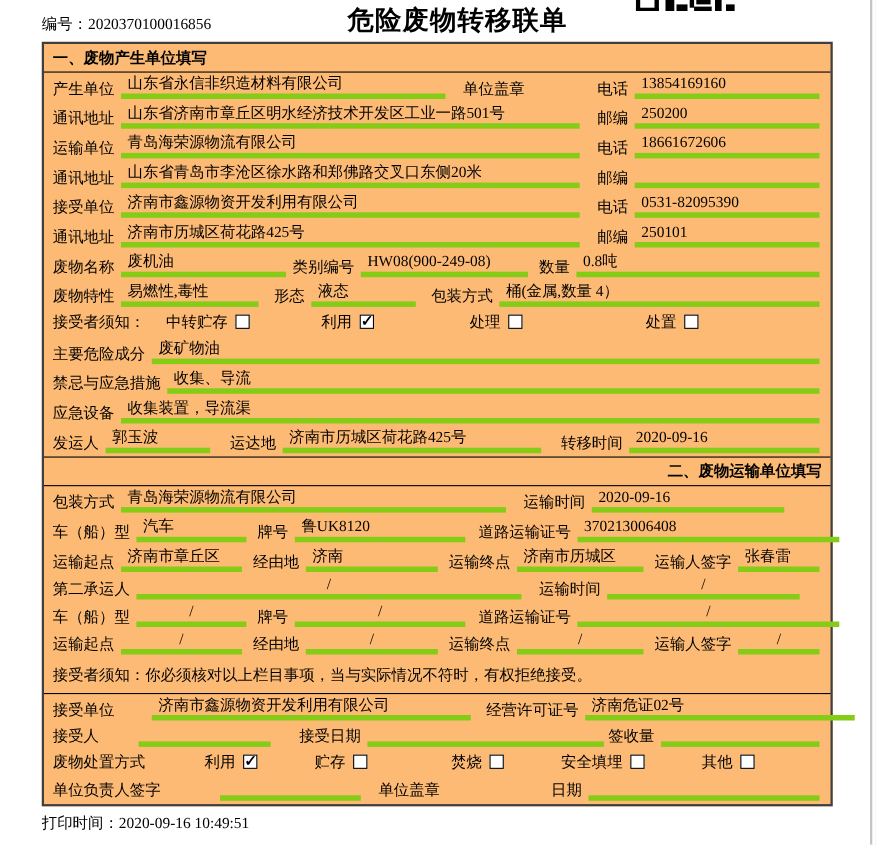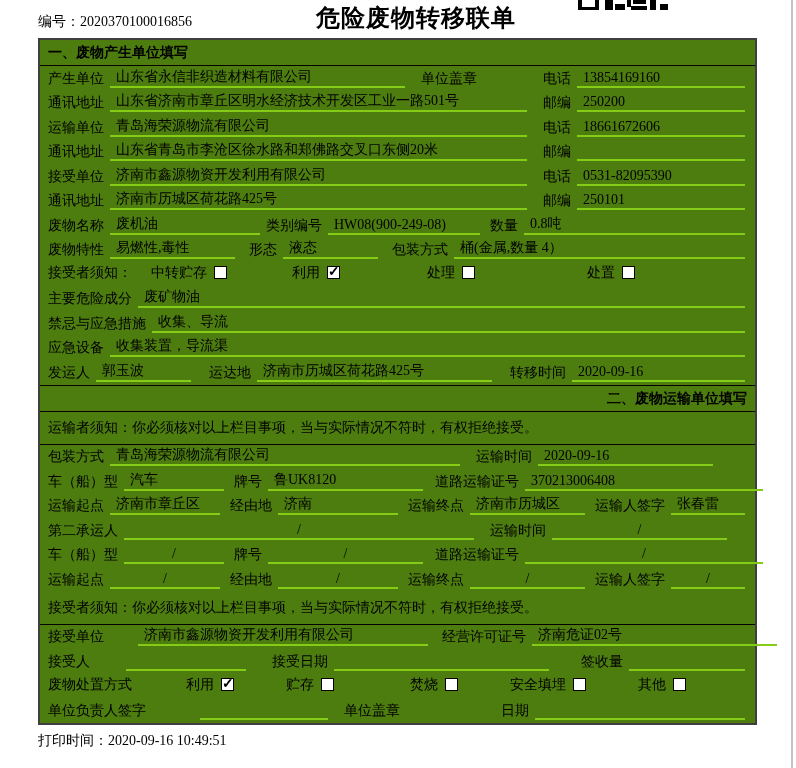--- a/index.html
+++ b/index.html
@@ -14,34 +14,34 @@
   .header { position:relative; height:38px; }
   .doc-no { position:absolute; left:38px; top:13px; font-size:14px; white-space:nowrap; }
   .doc-title {
     position:absolute; left:0; right:0; top:2px; text-align:center;
     font-size:24px; font-weight:bold; letter-spacing:1px;
     font-family:"Liberation Sans","DejaVu Sans",sans-serif;
     padding-left:36px;
   }
   .qr-frag { position:absolute; left:578px; top:0; width:90px; height:10px; }
 
-  .form { margin-left:38px; width:719px; border:2px solid #3f3f3f; background:#4d7c0f; }
+  .form { margin-left:38px; width:719px; border:2px solid #3f3f3f; background:#fdba74; }
   .sec-head {
     font-family:"Liberation Sans","DejaVu Sans",sans-serif;
     font-weight:bold; font-size:14px;
     padding:4px 8px 3px; border-bottom:1px solid #000;
     min-height:25px;
   }
   .sec-head.bt { border-top:1px solid #000;text-align:right; }
 
   .row { display:flex; align-items:flex-end; min-height:24.5px; padding:1px 10px 3px 8px; }
   .row.notice { border-bottom:1px solid #000; align-items:center; padding:7px 8px; min-height:33px; }
   .lab { white-space:nowrap; margin-right:6px; flex:0 0 auto; }
   .val {
-    border-bottom:2px solid #84cc16; padding:0 6px; min-height:18px;
+    border-bottom:5px solid #84cc16; padding:0 6px; min-height:18px;
     white-space:nowrap; overflow:hidden; flex:0 0 auto;
   }
   .val.c { text-align:center; }
   .fill { flex:1 1 auto; }
 
   .opt { white-space:nowrap; flex:0 0 auto; }
   .cb {
     display:inline-block; width:13px; height:13px; border:1px solid #000;
     margin-left:7px; vertical-align:-2px; position:relative; background:#fff;
   }
@@ -168,23 +168,20 @@
     <span class="lab">发运人</span>
     <span class="val" style="width:95px">郭玉波</span>
     <span class="lab" style="margin-left:18px">运达地</span>
     <span class="val" style="width:235px">济南市历城区荷花路425号</span>
     <span class="lab" style="margin-left:18px">转移时间</span>
     <span class="val fill">2020-09-16</span>
   </div>
 
   <div class="sec-head bt">二、废物运输单位填写</div>
 
-  <div class="row notice">
-    <span>运输者须知：你必须核对以上栏目事项，当与实际情况不符时，有权拒绝接受。</span>
-  </div>
 
   <div class="row">
     <span class="lab">包装方式</span>
     <span class="val" style="width:350px">青岛海荣源物流有限公司</span>
     <span class="lab" style="margin-left:16px">运输时间</span>
     <span class="val" style="width:175px">2020-09-16</span>
   </div>
 
   <div class="row">
     <span class="lab">车（船）型</span>
@@ -243,21 +240,21 @@
     <span class="val" style="width:290px;margin-left:28px">济南市鑫源物资开发利用有限公司</span>
     <span class="lab" style="margin-left:14px">经营许可证号</span>
     <span class="val" style="width:245px">济南危证02号</span>
   </div>
 
   <div class="row">
     <span class="lab">接受人</span>
     <span class="val" style="width:120px;margin-left:30px"></span>
     <span class="lab" style="margin-left:26px">接受日期</span>
     <span class="val" style="width:215px"></span>
-    <span class="lab" style="margin-left:32px">签收量</span>
+    <span class="lab" style="margin-left:4px">签收量</span>
     <span class="val fill"></span>
   </div>
 
   <div class="row" style="align-items:center">
     <span class="lab">废物处置方式</span>
     <span class="opt" style="margin-left:48px"><span>利用</span><span class="cb checked"></span></span>
     <span class="opt" style="margin-left:52px"><span>贮存</span><span class="cb"></span></span>
     <span class="opt" style="margin-left:76px"><span>焚烧</span><span class="cb"></span></span>
     <span class="opt" style="margin-left:52px"><span>安全填埋</span><span class="cb"></span></span>
     <span class="opt" style="margin-left:52px"><span>其他</span><span class="cb"></span></span>

